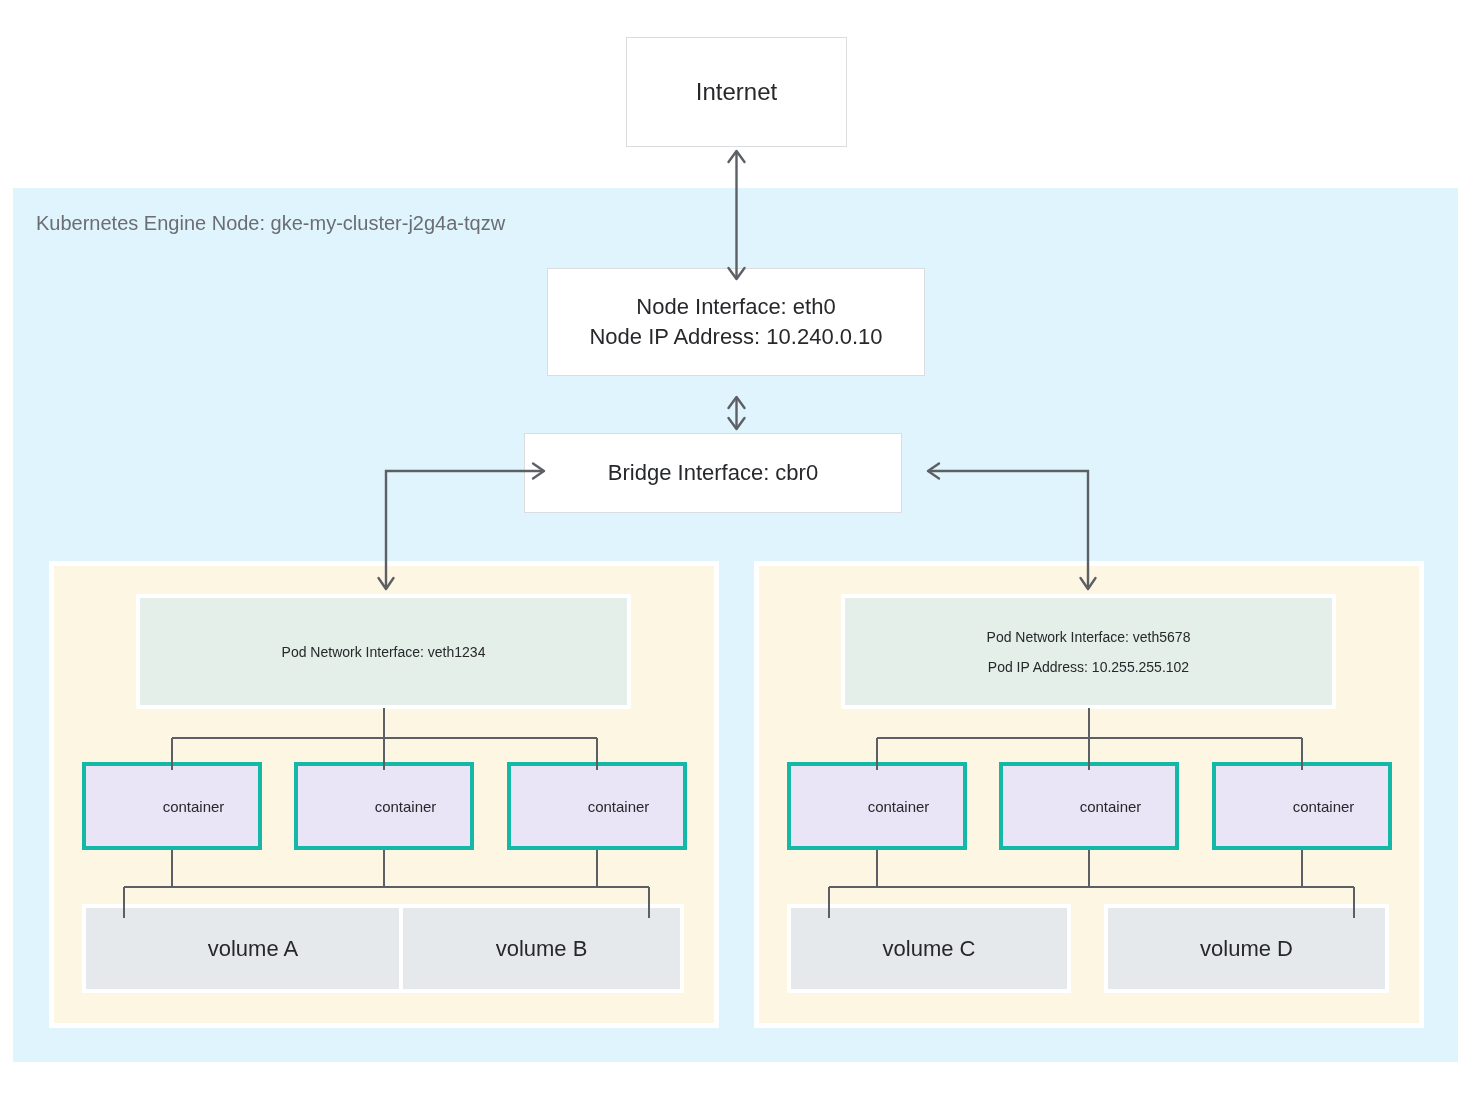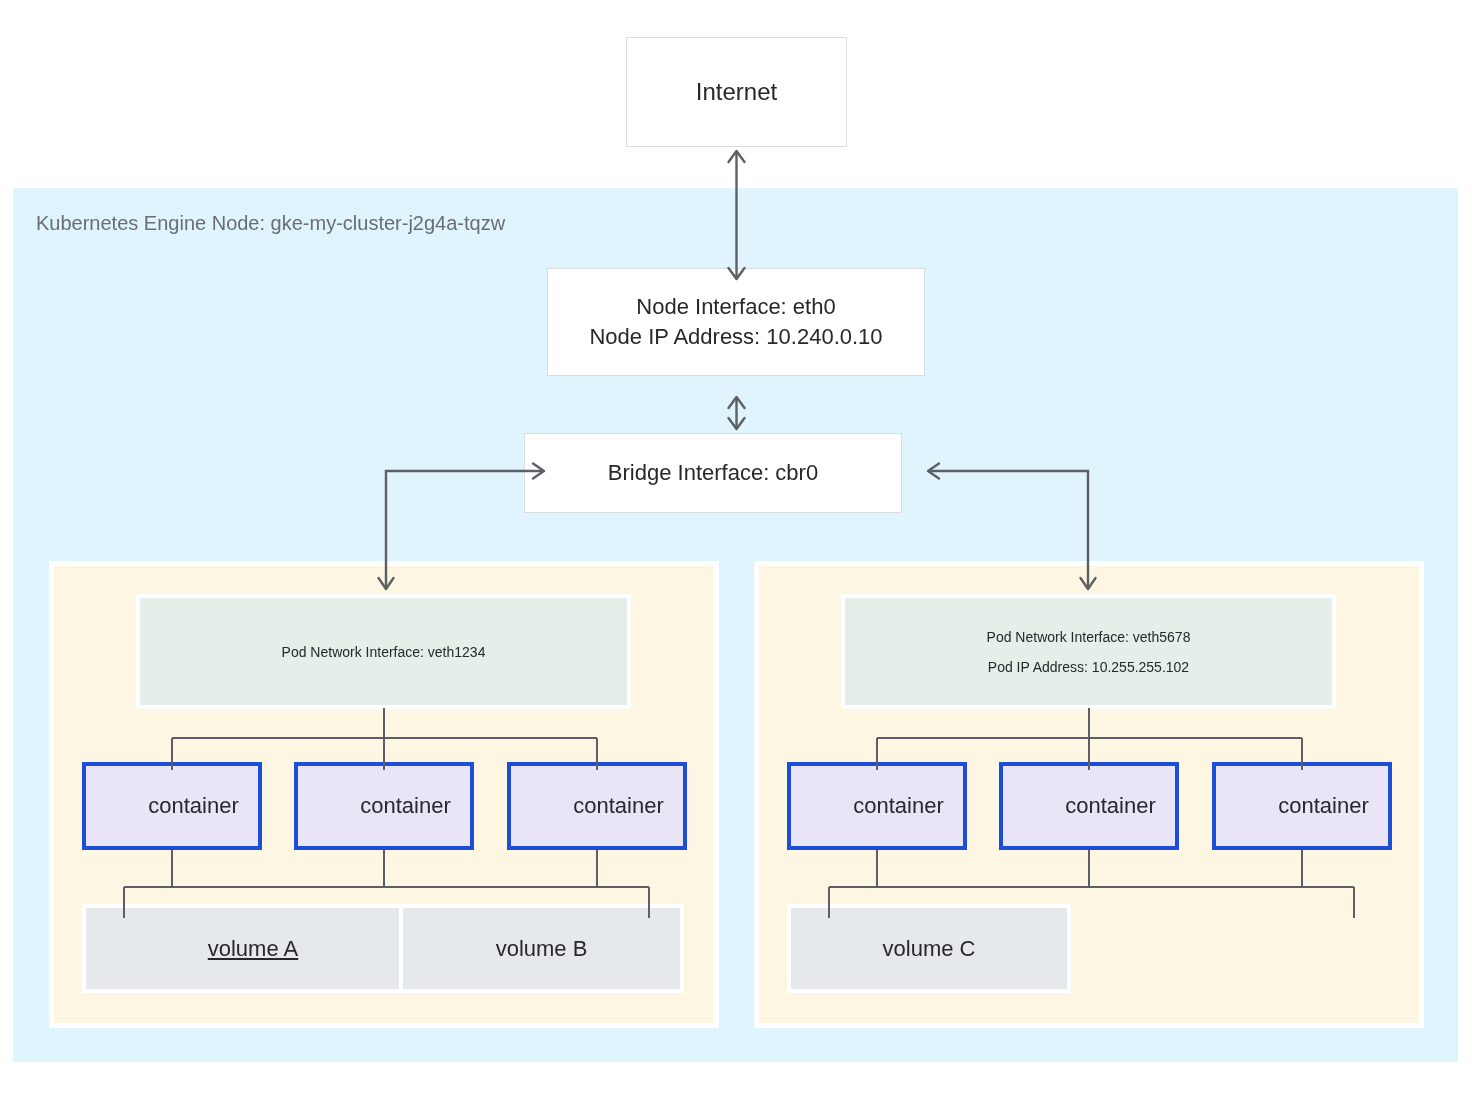--- a/index.html
+++ b/index.html
@@ -37,22 +37,22 @@
     font-size:20px;color:var(--c-label);white-space:nowrap;
   }
   .pod{
     background:var(--c-pod-bg);border:5px solid #ffffff;
   }
   .green-box{
     background:var(--c-green);border:4px solid #ffffff;
     font-size:14px;line-height:30px;
   }
   .container-box{
-    background:var(--c-purple);border:4px solid #1d4ed8;
-    font-size:22px;
+    background:var(--c-purple);border:4px solid #14b8a6;
+    font-size:15px;
     padding-left:43px;
   }
   .volume-box{
     background:var(--c-gray);border:4px solid #ffffff;
     font-size:22px;
   }
   svg.connectors{
     position:absolute;left:0;top:0;width:1472px;height:1100px;
     pointer-events:none;
   }
@@ -117,29 +117,32 @@
   <div class="abs box container-box" style="left:787px;top:762px;width:180px;height:88px;">
     <span>container</span>
   </div>
   <div class="abs box container-box" style="left:999px;top:762px;width:180px;height:88px;">
     <span>container</span>
   </div>
   <div class="abs box container-box" style="left:1212px;top:762px;width:180px;height:88px;">
     <span>container</span>
   </div>
 
-  <div class="abs box volume-box" style="left:82px;top:904px;width:342px;height:89px;text-decoration:underline;">
+  <div class="abs box volume-box" style="left:82px;top:904px;width:342px;height:89px;">
     <span>volume A</span>
   </div>
   <div class="abs box volume-box" style="left:787px;top:904px;width:284px;height:89px;">
     <span>volume C</span>
   </div>
 
   <div class="abs box volume-box" style="left:399px;top:904px;width:285px;height:89px;">
     <span>volume B</span>
+  </div>
+  <div class="abs box volume-box" style="left:1104px;top:904px;width:285px;height:89px;">
+    <span>volume D</span>
   </div>
 
   <svg class="connectors" viewBox="0 0 1472 1100">
 
     <path class="arrow-line" d="M736.5,153 L736.5,277"></path>
     <polyline class="chev" points="728.5,162 736.5,151 744.5,162"></polyline>
     <polyline class="chev" points="728.5,268 736.5,279 744.5,268"></polyline>
 
     <path class="arrow-line" d="M736.5,399 L736.5,427"></path>
     <polyline class="chev" points="728.5,408 736.5,397 744.5,408"></polyline>

